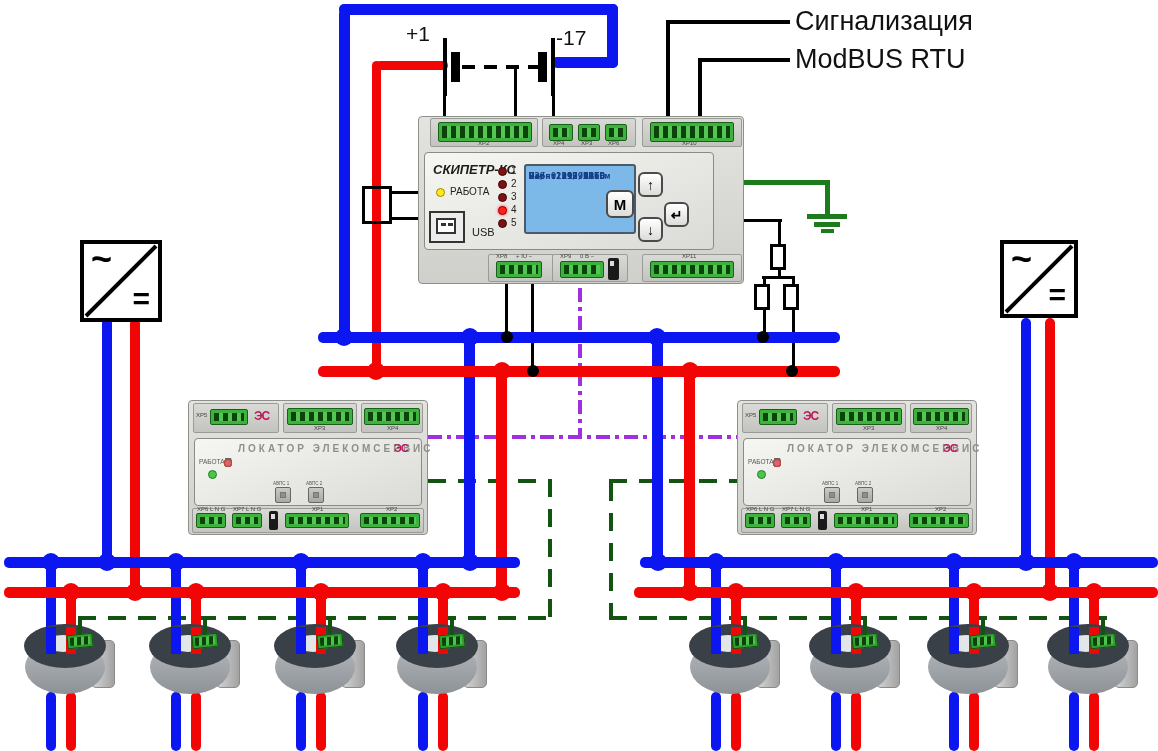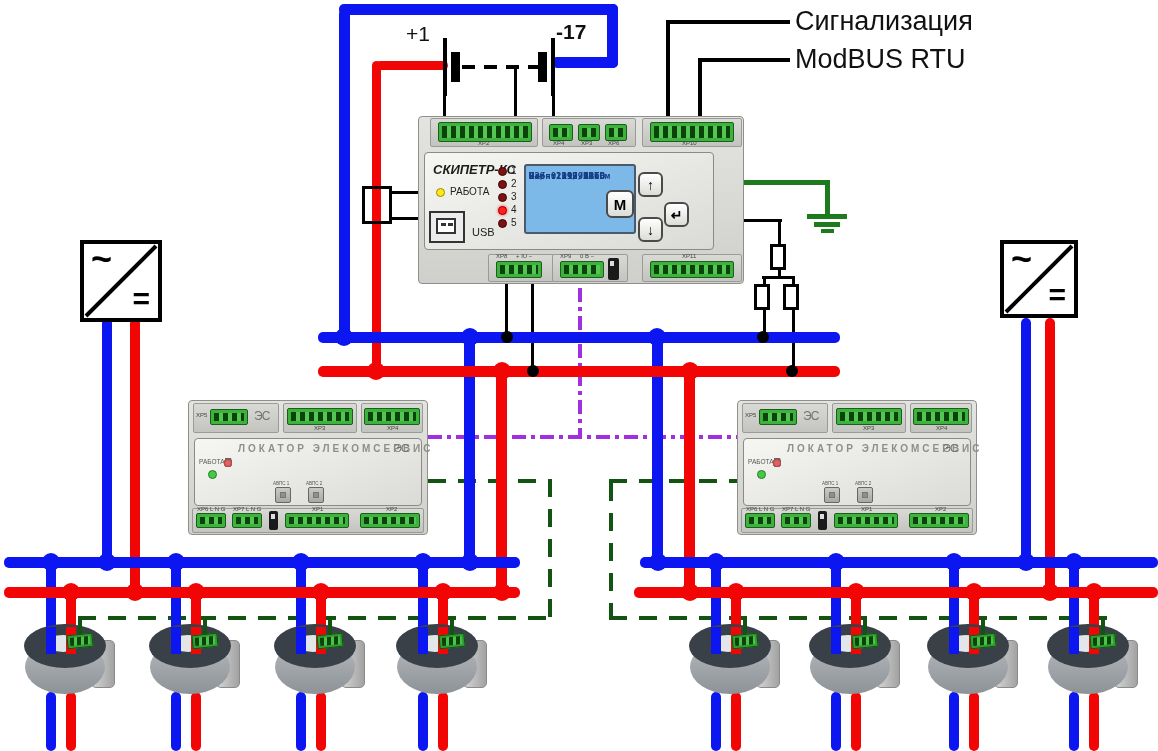--- a/index.html
+++ b/index.html
@@ -50,21 +50,21 @@
   .dbtn{background:linear-gradient(#ffffff,#dcdcd8);border:2px solid #4a4a4a;border-radius:6px;
         display:flex;align-items:center;justify-content:center;font-weight:bold;color:#000;z-index:6;}
   .lcd{background:#7cb8e8;border:2px solid #4a5a6a;border-radius:3px;z-index:6;padding:4px 3px;
        font-family:"DejaVu Sans Mono",monospace;font-size:9px;line-height:12px;color:#173f86;font-weight:bold;}
   .lcd div{position:static;white-space:pre;}
   .usb{background:#ececec;border:2px solid #333;z-index:6;}
   .usb .inner{left:5px;top:5px;width:20px;height:16px;background:#fff;border:2px solid #333;}
   .usb .pinA{left:10px;top:10px;width:5px;height:3px;background:#333;}
   .usb .pinB{left:17px;top:10px;width:5px;height:3px;background:#333;}
   .loctitle{font-size:10px;letter-spacing:3px;color:#8e8e8a;font-weight:bold;z-index:6;white-space:nowrap;}
-  .logo{font-weight:normal;color:#737373;z-index:6;font-size:12px;letter-spacing:-1px;}
+  .logo{font-weight:bold;color:#be185d;z-index:6;font-size:12px;letter-spacing:-1px;}
   .ch{display:flex;flex-direction:column;align-items:center;z-index:6;position:static;}
   .ch .num{position:static;font-size:6.5px;color:#666;height:9px;}
   .ch .cled{position:static;width:8px;height:8px;border-radius:50%;background:#e06262;border:1px solid #b04848;margin-top:2px;}
   .chrow{display:flex;justify-content:space-between;z-index:6;}
   .locbtn{background:linear-gradient(#c9c9c5,#a8a8a4);border:1px solid #666;border-radius:2px;z-index:6;}
   .locbtn::after{content:"";position:absolute;left:4px;top:4px;right:4px;bottom:4px;background:#8e8e8a;border:1px solid #777;}
   .blab{font-size:4.5px;color:#555;z-index:6;white-space:nowrap;}
   .switch{background:#1a1a1a;border-radius:2px;z-index:6;}
   .switch::after{content:"";position:absolute;left:2px;top:3px;width:4px;height:5px;background:#ddd;}
   
@@ -79,21 +79,21 @@
   .ct-stub{background:#135413;z-index:6;}
 </style>
 </head>
 <body>
 
 <div id="stage">
 
   <div class="biglab" style="left:795px;top:6px;">Сигнализация</div>
   <div class="biglab" style="left:795px;top:44px;">ModBUS RTU</div>
   <div class="batlab" style="left:406px;top:22px;">+1</div>
-  <div class="batlab" style="left:556px;top:20px;font-weight:bold;">-17</div>
+  <div class="batlab" style="left:556px;top:26px;">-17</div>
 
   <div class="fuse" style="left:362px;top:186px;width:30px;height:38px;"></div>
   <div class="w w-k" style="left:392px;top:191px;width:28px;height:3px;"></div>
   <div class="w w-k" style="left:392px;top:217px;width:28px;height:3px;"></div>
 
   <div class="res" style="left:770px;top:244px;width:16px;height:26px;"></div>
   <div class="res" style="left:754px;top:284px;width:16px;height:26px;"></div>
   <div class="res" style="left:783px;top:284px;width:16px;height:26px;"></div>
 
   <div class="gbar" style="left:807px;top:214px;width:40px;height:5px;"></div>

